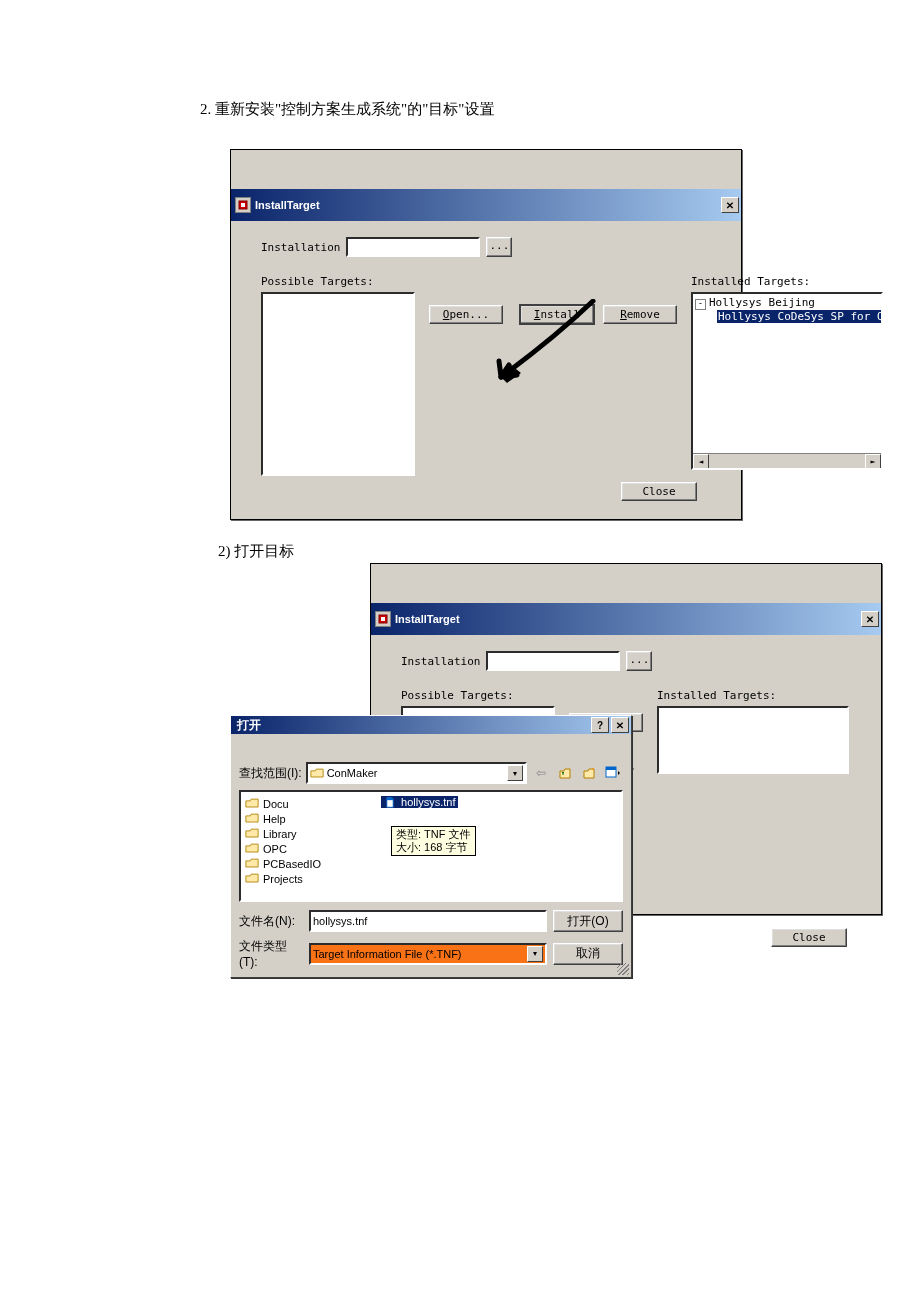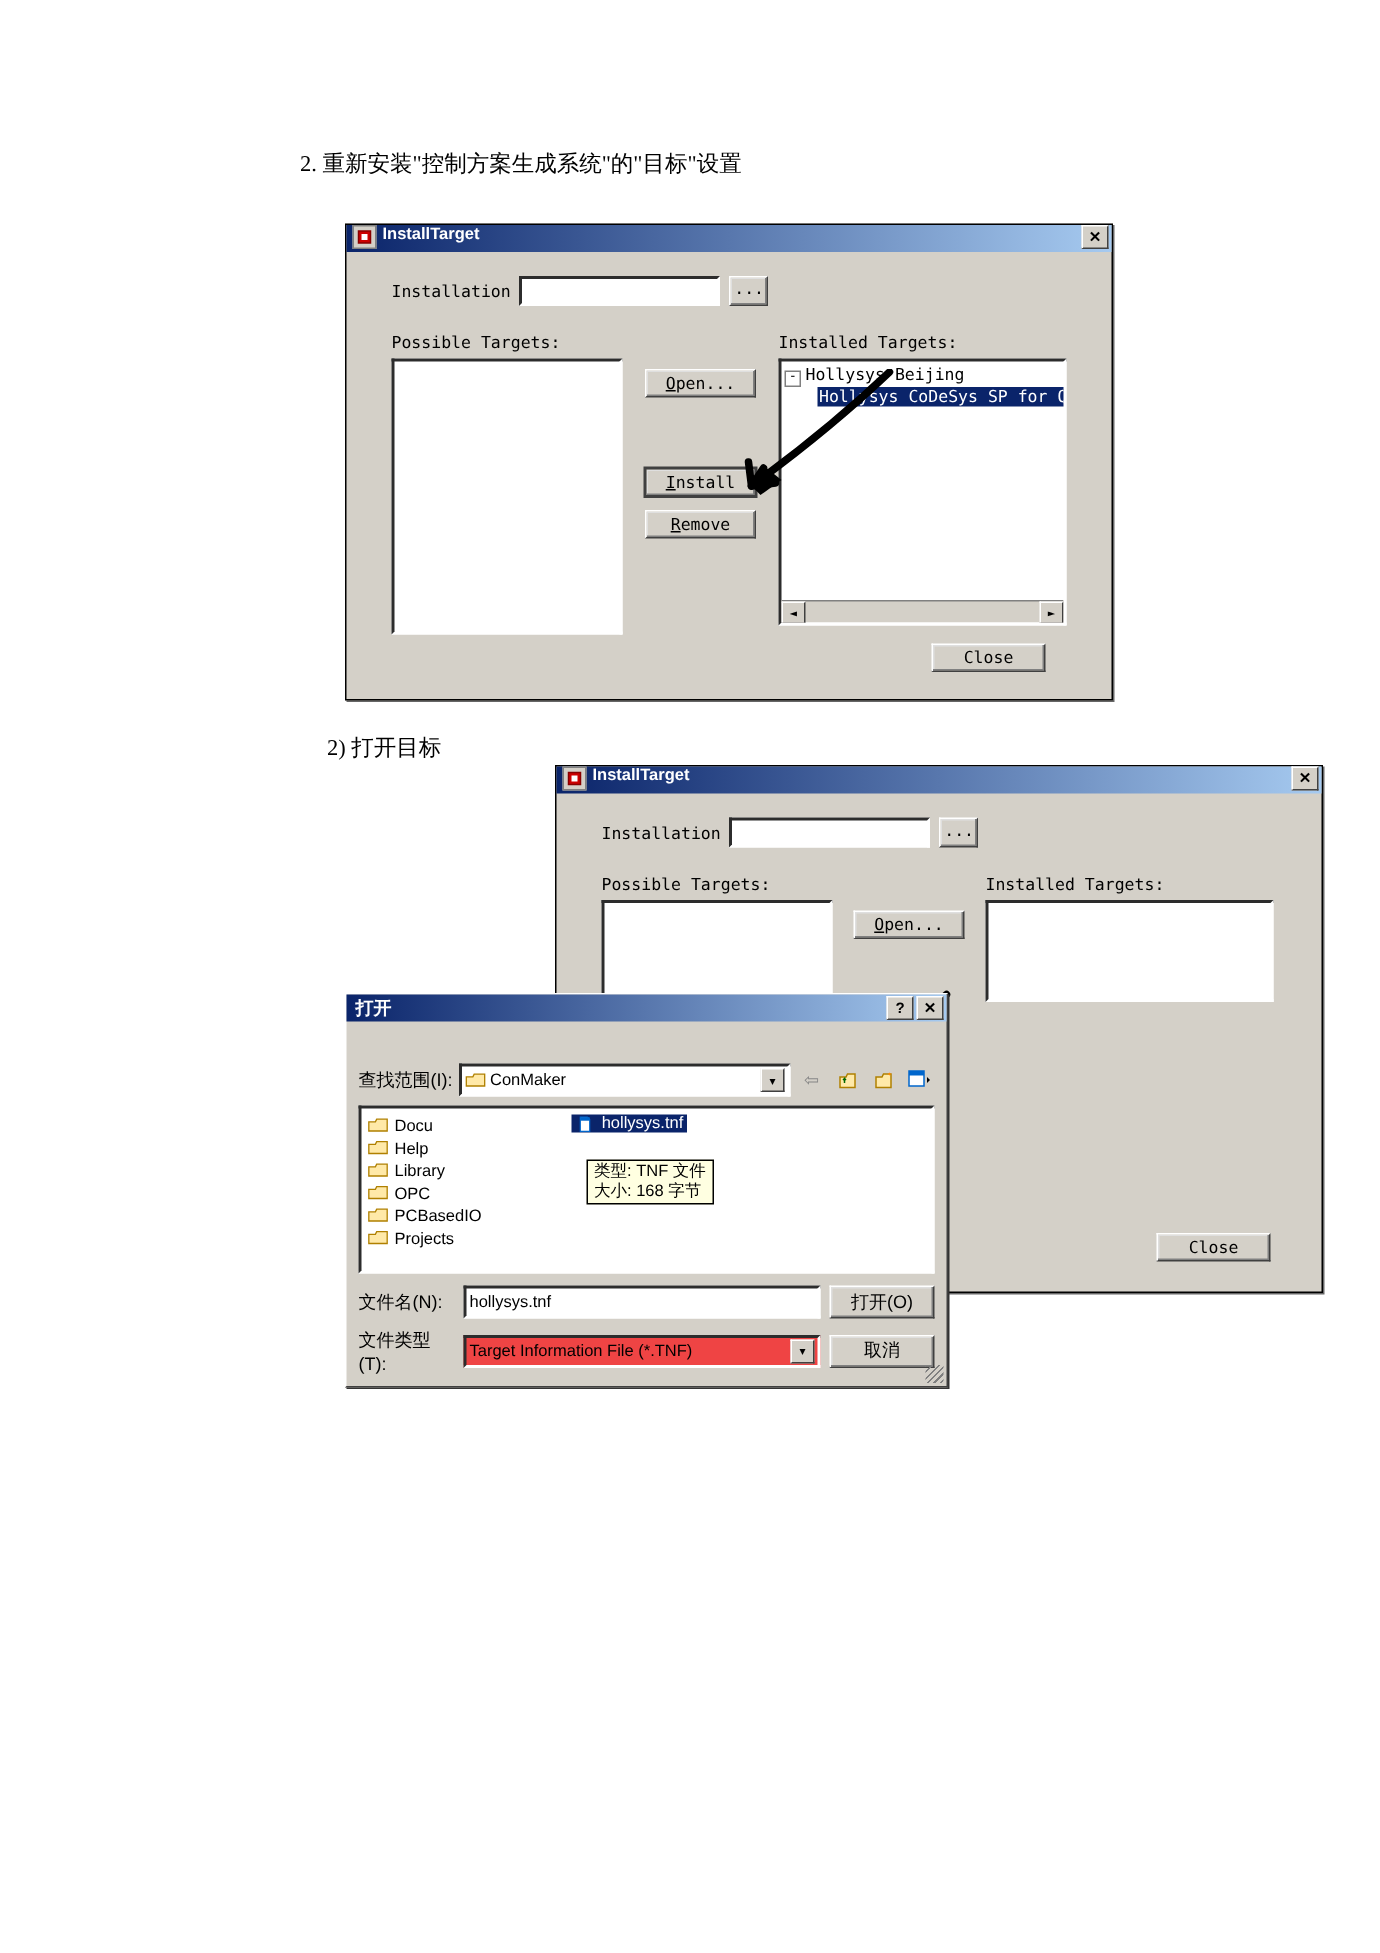--- a/index.html
+++ b/index.html
@@ -29,27 +29,29 @@
     background: #d4d0c8;
     border: 1px solid #000;
     box-shadow: 1px 1px 0 #666;
     font-family: Tahoma, "SimSun", sans-serif;
     font-size: 11px;
     color: #000;
     position: relative;
   }
   .win2 { width: 510px; }
   .titlebar {
-    height: 18px;
+    height: 32px;
     background: linear-gradient(to right, #0a246a, #a6caf0);
     color: #fff;
     display: flex;
+    align-items: center;
     padding: 0 2px 0 4px;
     font-weight: bold;
     font-size: 11px;
+    margin-top: 39px;
   }
   .titlebar .title-icon {
     width: 14px; height: 14px;
     background: #d4d0c8;
     border: 1px solid #808080;
     margin-right: 4px;
     display:inline-flex;align-items:center;justify-content:center;
   }
   .titlebar .title-icon svg { width:10px;height:10px; }
   .titlebar .spacer { flex: 1; }
@@ -104,21 +106,21 @@
     align-items:flex-start;
   }
   .col-left .lbl, .col-right .lbl { display:block; margin-bottom:4px;}
   .listbox {
     background:#fff;
     border:2px inset #fff;
     border-top-color:#808080; border-left-color:#808080;
     width:150px; height:180px;
   }
   .mid-btns {
-    display:flex; flex-direction:column; gap:8px;
+    display:flex; flex-direction:row; gap:8px;
     margin: 24px 14px 0 14px;
     align-items:center;
   }
   .mid-btns .btn { width:56px; }
   .treebox {
     background:#fff;
     border:2px inset #fff;
     border-top-color:#808080;border-left-color:#808080;
     width:184px; height:170px;
     font-family:"SimSun",monospace;
@@ -193,21 +195,21 @@
     position:absolute;background:#ffffe1;border:1px solid #000;
     font-size:11px;padding:1px 4px;line-height:13px;font-family:"SimSun",sans-serif;
   }
   .open-bottom { display:grid;grid-template-columns:64px 1fr 70px;gap:6px;align-items:center;margin-top:8px;row-gap:6px;}
   .open-bottom .lbl2 { font-size:12px;}
   .tbox2 {
     background:#fff;border:2px inset #fff;border-top-color:#808080;border-left-color:#808080;
     height:18px;padding:0 2px;font-size:11px;display:flex;align-items:center;
   }
   .combo {
-    background:#ef4444;border:2px inset #fff;border-top-color:#808080;border-left-color:#808080;
+    background:#f97316;border:2px inset #fff;border-top-color:#808080;border-left-color:#808080;
     height:18px;display:flex;align-items:center;padding:0 2px;font-size:11px;
   }
   .btn2 {
     background:#d4d0c8;border:1px solid #fff;border-right-color:#404040;border-bottom-color:#404040;
     box-shadow:inset -1px -1px 0 #808080,inset 1px 1px 0 #dfdfdf;
     font-size:12px;text-align:center;height:20px;display:flex;align-items:center;justify-content:center;
   }
   .resize-grip {
     position:absolute;right:2px;bottom:2px;width:12px;height:12px;
     background:repeating-linear-gradient(135deg,#808080 0 1px,transparent 1px 3px);

